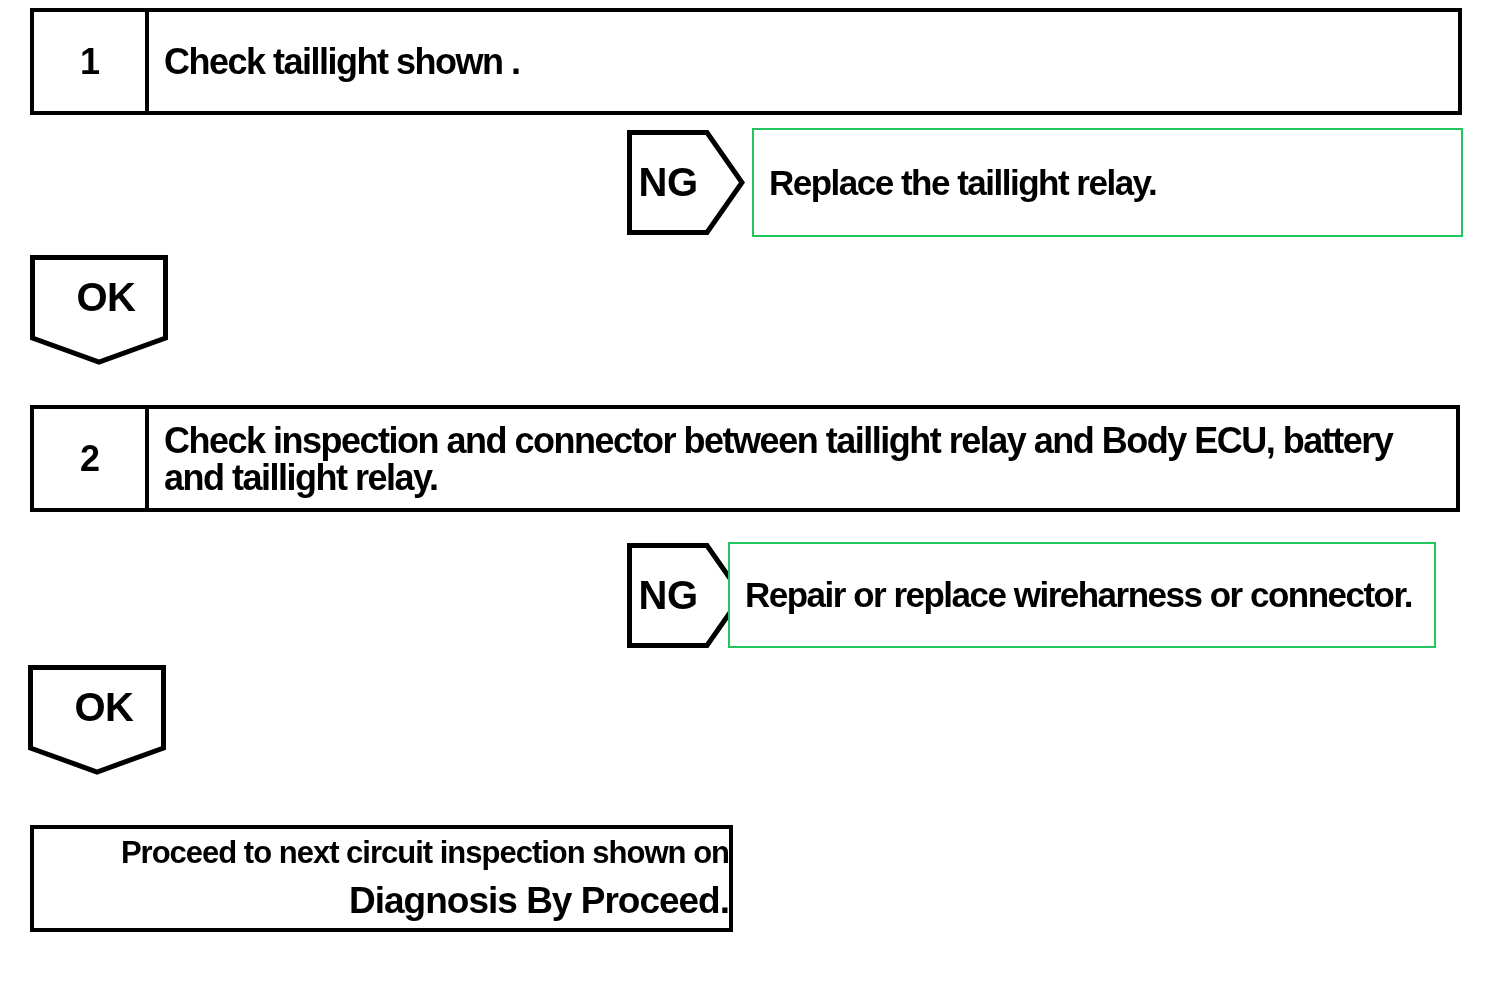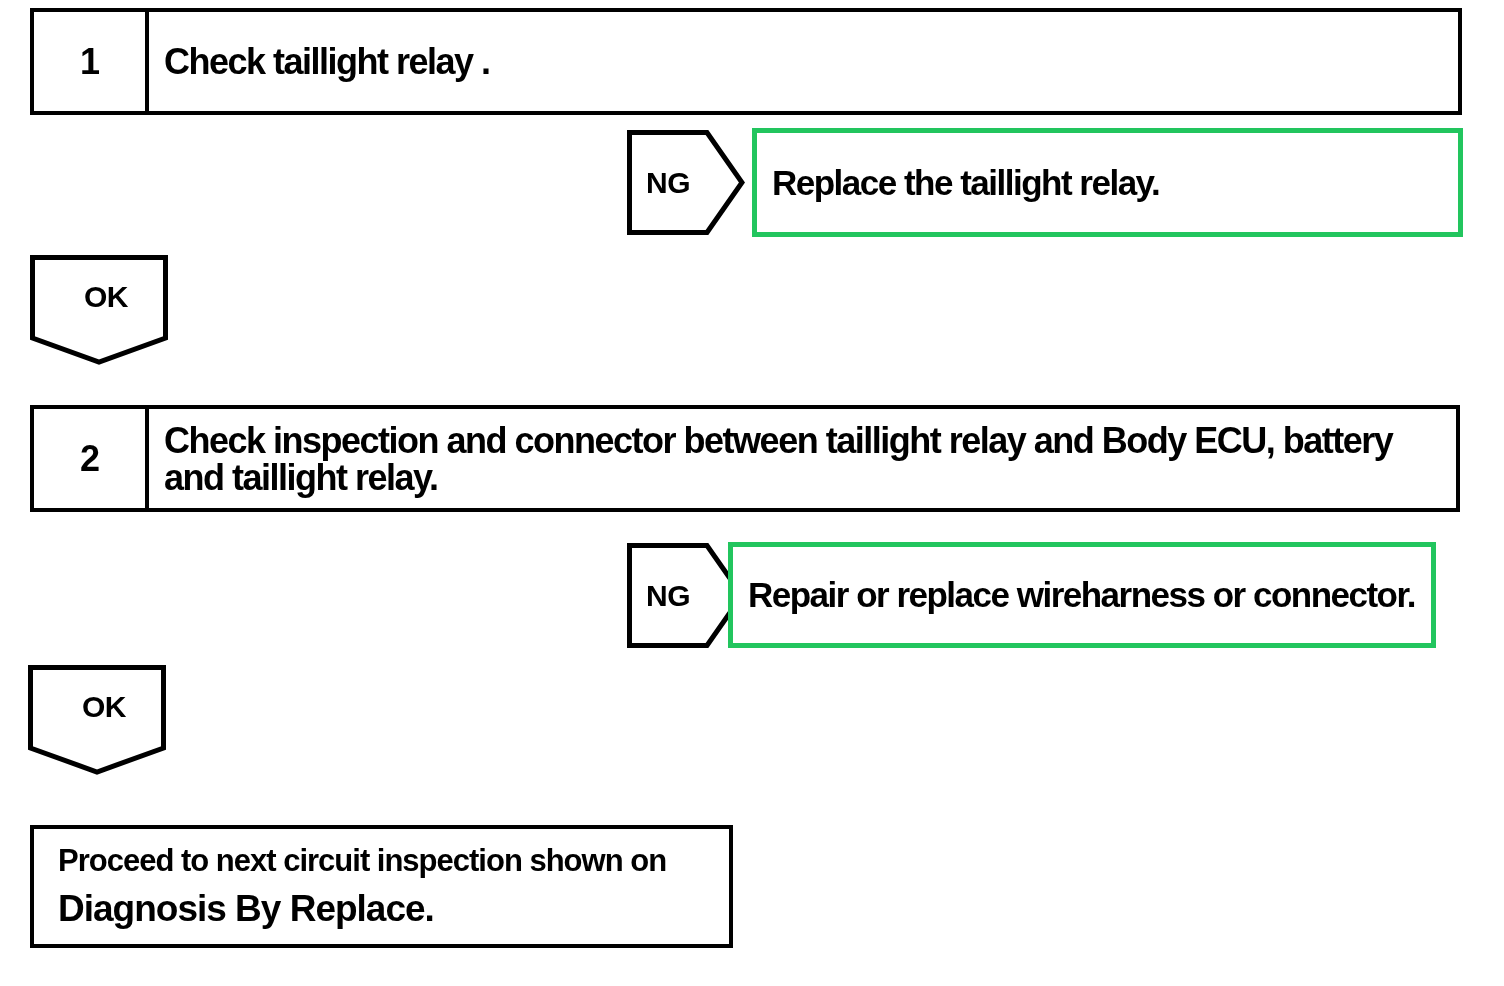--- a/index.html
+++ b/index.html
@@ -39,21 +39,21 @@
     align-items: center;
     padding: 0 22px 0 15px;
     font-size: 36px;
     line-height: 37px;
     letter-spacing: -1.5px;
   }
 
   
   .result-box {
     position: absolute;
-    border: 5px solid #22c55e;
+    border: 2px solid #22c55e;
     background: #fff;
     display: flex;
     align-items: center;
     padding-left: 15px;
     font-size: 35px;
     letter-spacing: -1.5px;
     white-space: nowrap;
     overflow: hidden;
   }
 
@@ -64,21 +64,21 @@
     fill: #ffffff;
     stroke: #000000;
     stroke-width: 5;
     stroke-linejoin: miter;
   }
   .conn-label {
     position: absolute;
     display: flex;
     align-items: center;
     justify-content: center;
-    font-size: 30px;
+    font-size: 40px;
     letter-spacing: -0.5px;
   }
   .ng-label-pos { left: 0; top: 0; width: 82px; height: 105px; }
   .ok-label-pos { left: 0; top: 0; width: 152px; height: 84px; }
 
   
   .final-box {
     position: absolute;
     border: 4px solid #000;
     background: #fff;
@@ -91,21 +91,21 @@
   .final-line1 { font-size: 31px; letter-spacing: -1px; }
   .final-line2 { font-size: 37px; letter-spacing: -1px; }
 </style>
 </head>
 <body>
 
 <div class="canvas">
 
   <div class="step-box" style="left:30px; top:8px; width:1432px; height:107px;">
     <div class="step-num">1</div>
-    <div class="step-text">Check taillight relay .</div>
+    <div class="step-text">Check taillight shown .</div>
   </div>
 
   <div class="connector" style="left:627px; top:130px; width:118px; height:105px;">
     <svg width="118" height="105" viewBox="0 0 118 105">
       <polygon points="2.5,2.5 80,2.5 115,52.5 80,102.5 2.5,102.5"></polygon>
     </svg>
     <span class="conn-label ng-label-pos">NG</span>
   </div>
 
   <div class="result-box" style="left:752px; top:128px; width:711px; height:109px;">
@@ -135,18 +135,18 @@
     <span>Repair or replace wireharness or connector.</span>
   </div>
 
   <div class="connector" style="left:28px; top:665px; width:138px; height:110px;">
     <svg width="138" height="110" viewBox="0 0 138 110">
       <polygon points="2.5,2.5 135.5,2.5 135.5,83 69,107 2.5,83"></polygon>
     </svg>
     <span class="conn-label ok-label-pos">OK</span>
   </div>
 
-  <div class="final-box" style="left:30px; top:825px; width:703px; height:123px;">
+  <div class="final-box" style="left:30px; top:825px; width:703px; height:107px;text-align:right;">
     <div class="final-line1">Proceed to next circuit inspection shown on</div>
-    <div class="final-line2">Diagnosis By Replace.</div>
+    <div class="final-line2">Diagnosis By Proceed.</div>
   </div>
 
 </div>
 
 </body></html>

